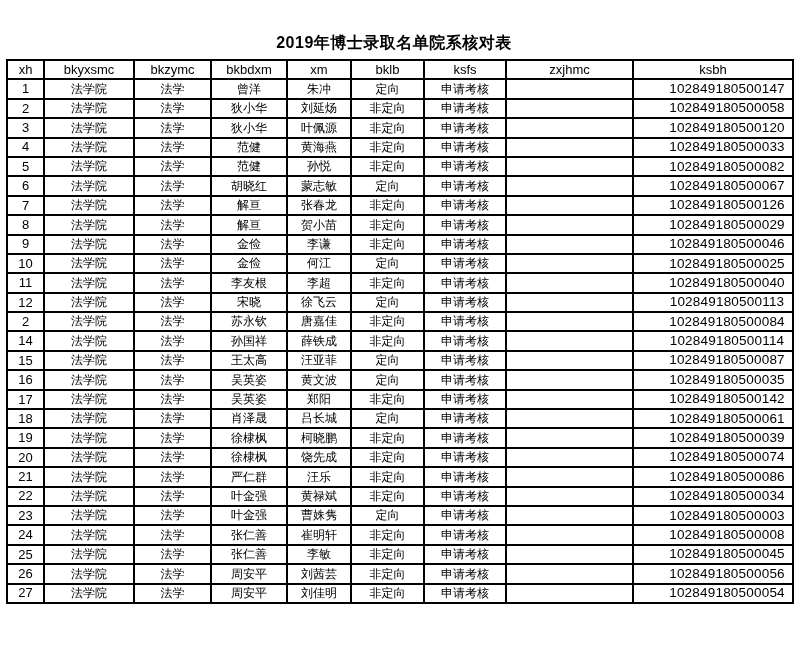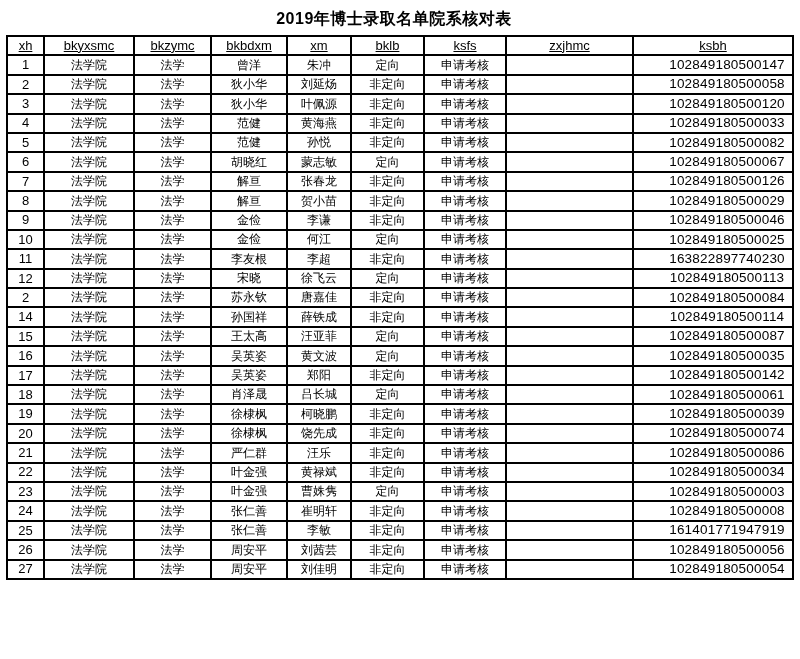--- a/index.html
+++ b/index.html
@@ -9,40 +9,41 @@
     background: #ffffff;
     color: #000000;
     font-family: "Liberation Sans", sans-serif;
   }
   .page-title {
     text-align: center;
     font-weight: bold;
     font-size: 16px;
     padding: 9px 12px 5px 0;
     letter-spacing: 0.5px;
+    margin-top: 24px;
   }
   table.checklist {
     border-collapse: collapse;
     table-layout: fixed;
     margin: 0 auto;
     width: 786px;
   }
   th, td {
     border: 2px solid #000000;
     text-align: center;
     vertical-align: middle;
     padding: 0;
     height: 19.4px;
     line-height: 1.05;
     font-weight: normal;
     font-size: 12px;
     overflow: hidden;
     white-space: nowrap;
   }
-  th { font-size: 13px; text-decoration: underline; }
+  th { font-size: 13px; }
   td.col-xh { font-size: 13px; }
   td.col-ksbh { font-size: 13.5px; letter-spacing: 0.2px; padding-left: 28px; }
   col.c-xh     { width: 37px; }
   col.c-bkyxsmc{ width: 90px; }
   col.c-bkzymc { width: 77px; }
   col.c-bkbdxm { width: 76px; }
   col.c-xm     { width: 64px; }
   col.c-bklb   { width: 73px; }
   col.c-ksfs   { width: 82px; }
   col.c-zxjhmc { width: 127px; }
@@ -191,21 +192,21 @@
       </tr>
       <tr>
         <td class="col-xh">11</td>
         <td class="col-bkyxsmc">法学院</td>
         <td class="col-bkzymc">法学</td>
         <td class="col-bkbdxm">李友根</td>
         <td class="col-xm">李超</td>
         <td class="col-bklb">非定向</td>
         <td class="col-ksfs">申请考核</td>
         <td class="col-zxjhmc"></td>
-        <td class="col-ksbh">163822897740230</td>
+        <td class="col-ksbh">102849180500040</td>
       </tr>
       <tr>
         <td class="col-xh">12</td>
         <td class="col-bkyxsmc">法学院</td>
         <td class="col-bkzymc">法学</td>
         <td class="col-bkbdxm">宋晓</td>
         <td class="col-xm">徐飞云</td>
         <td class="col-bklb">定向</td>
         <td class="col-ksfs">申请考核</td>
         <td class="col-zxjhmc"></td>
@@ -345,21 +346,21 @@
       </tr>
       <tr>
         <td class="col-xh">25</td>
         <td class="col-bkyxsmc">法学院</td>
         <td class="col-bkzymc">法学</td>
         <td class="col-bkbdxm">张仁善</td>
         <td class="col-xm">李敏</td>
         <td class="col-bklb">非定向</td>
         <td class="col-ksfs">申请考核</td>
         <td class="col-zxjhmc"></td>
-        <td class="col-ksbh">161401771947919</td>
+        <td class="col-ksbh">102849180500045</td>
       </tr>
       <tr>
         <td class="col-xh">26</td>
         <td class="col-bkyxsmc">法学院</td>
         <td class="col-bkzymc">法学</td>
         <td class="col-bkbdxm">周安平</td>
         <td class="col-xm">刘茜芸</td>
         <td class="col-bklb">非定向</td>
         <td class="col-ksfs">申请考核</td>
         <td class="col-zxjhmc"></td>

